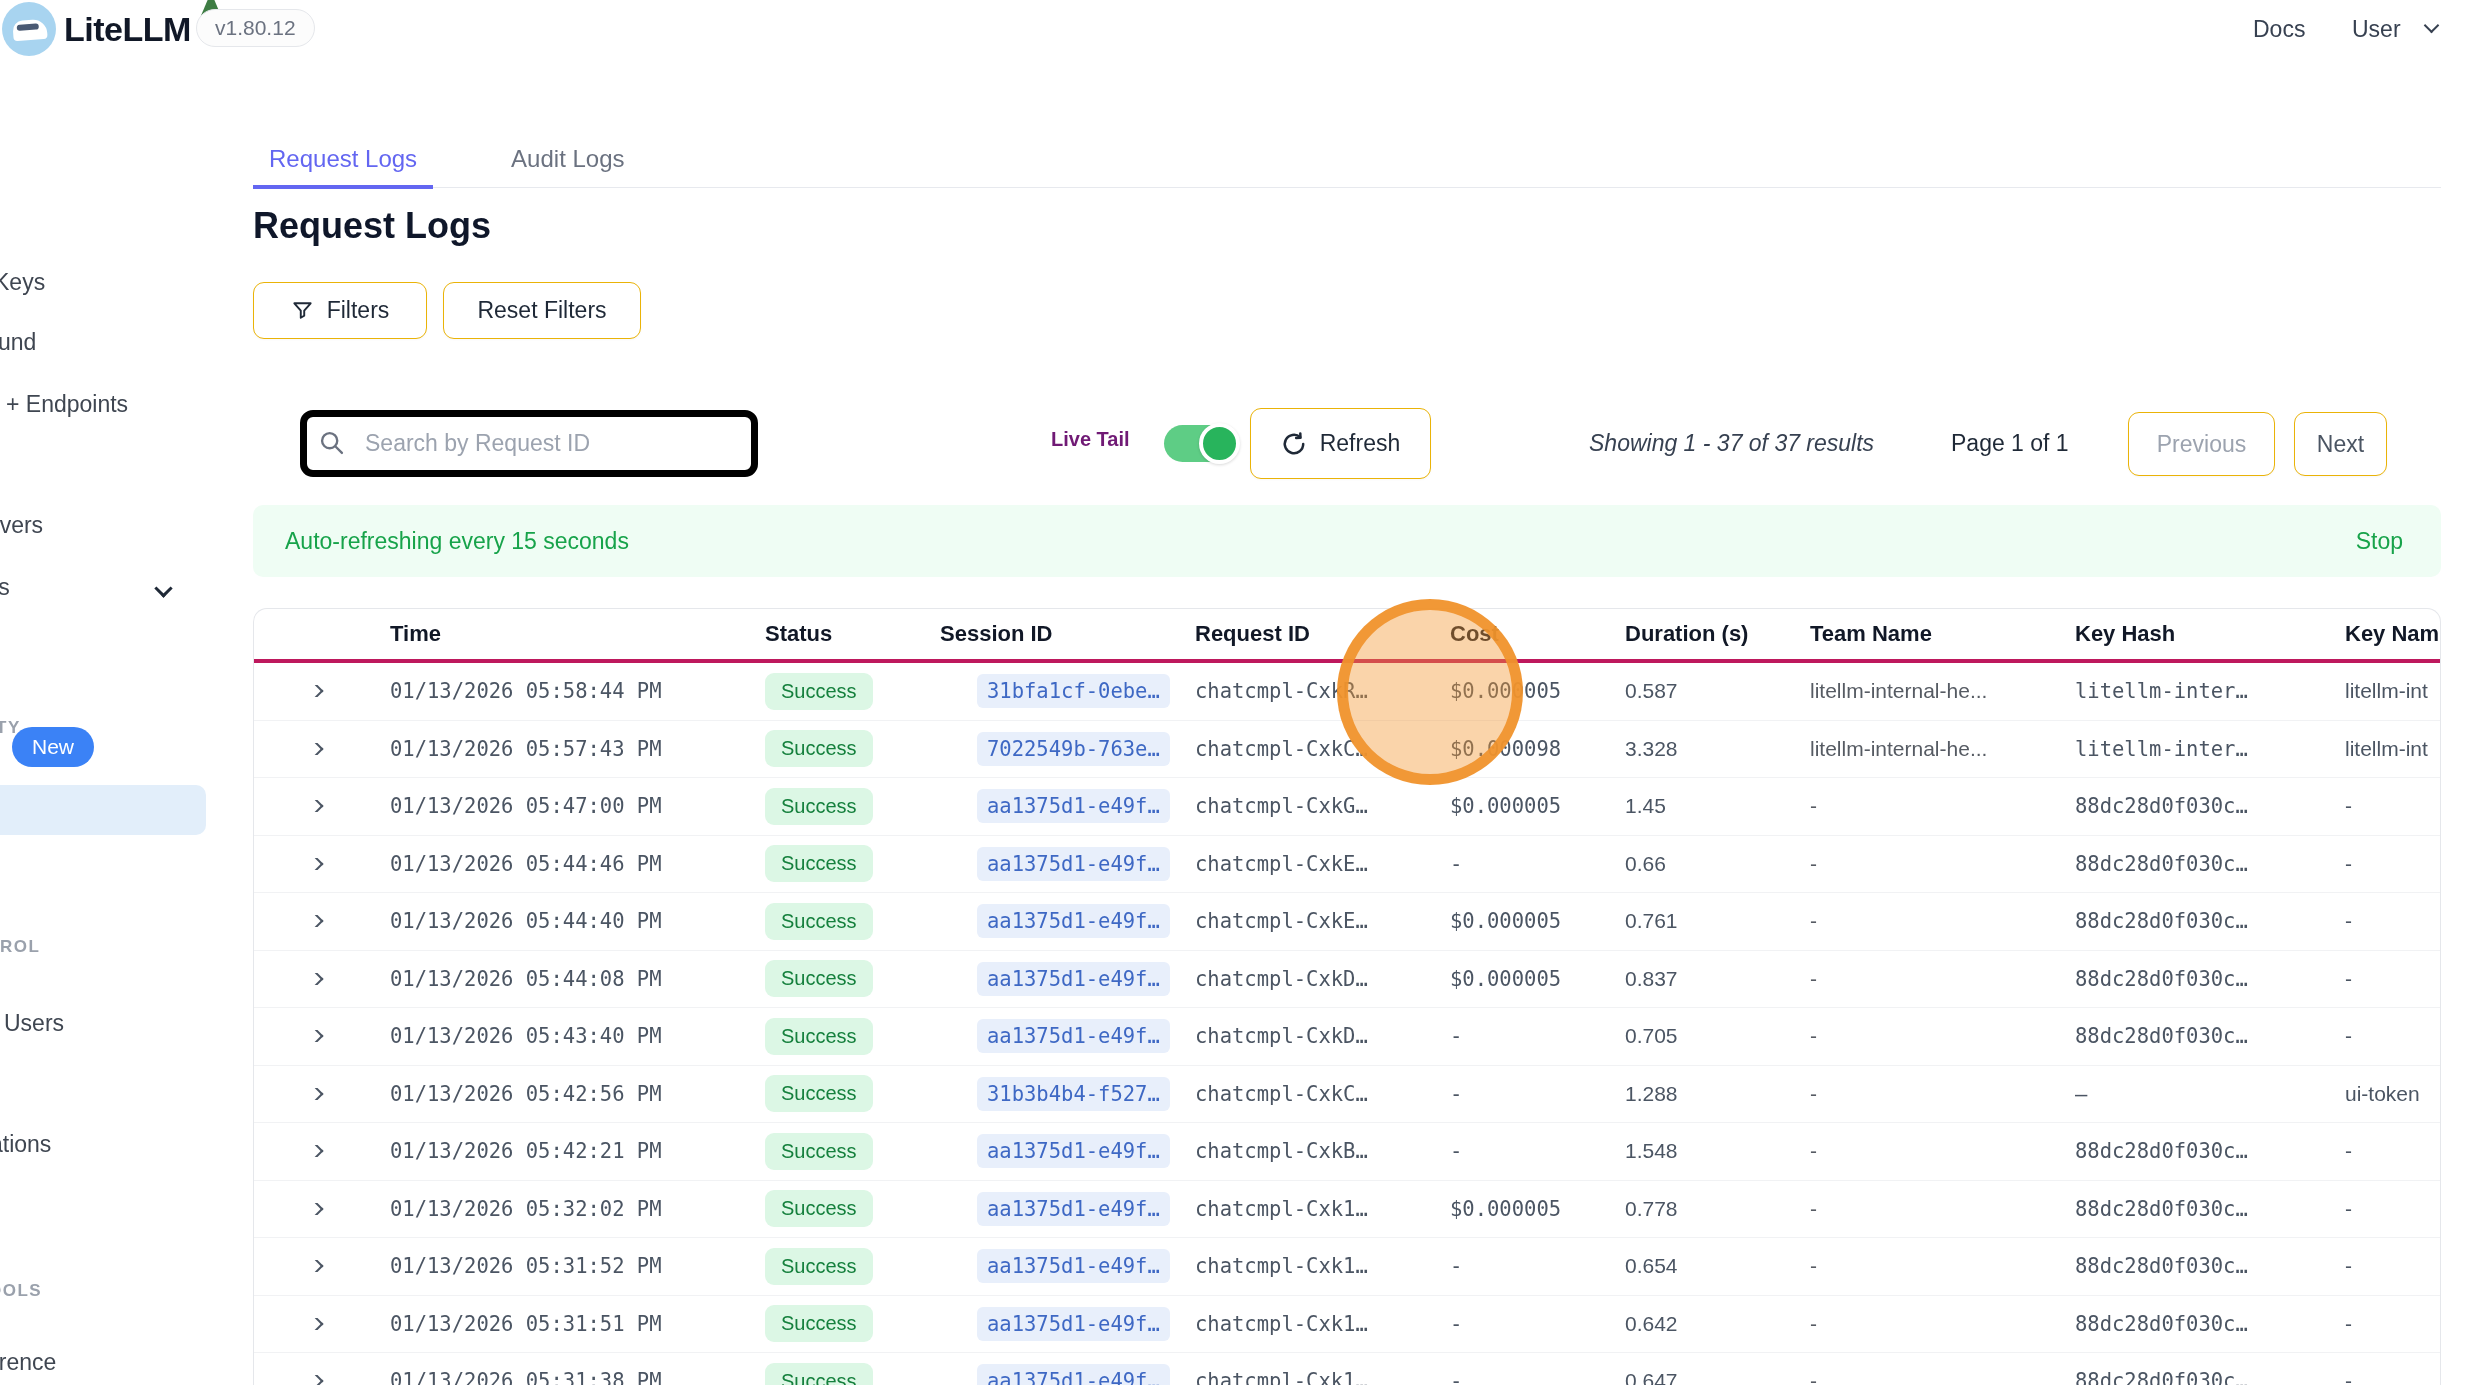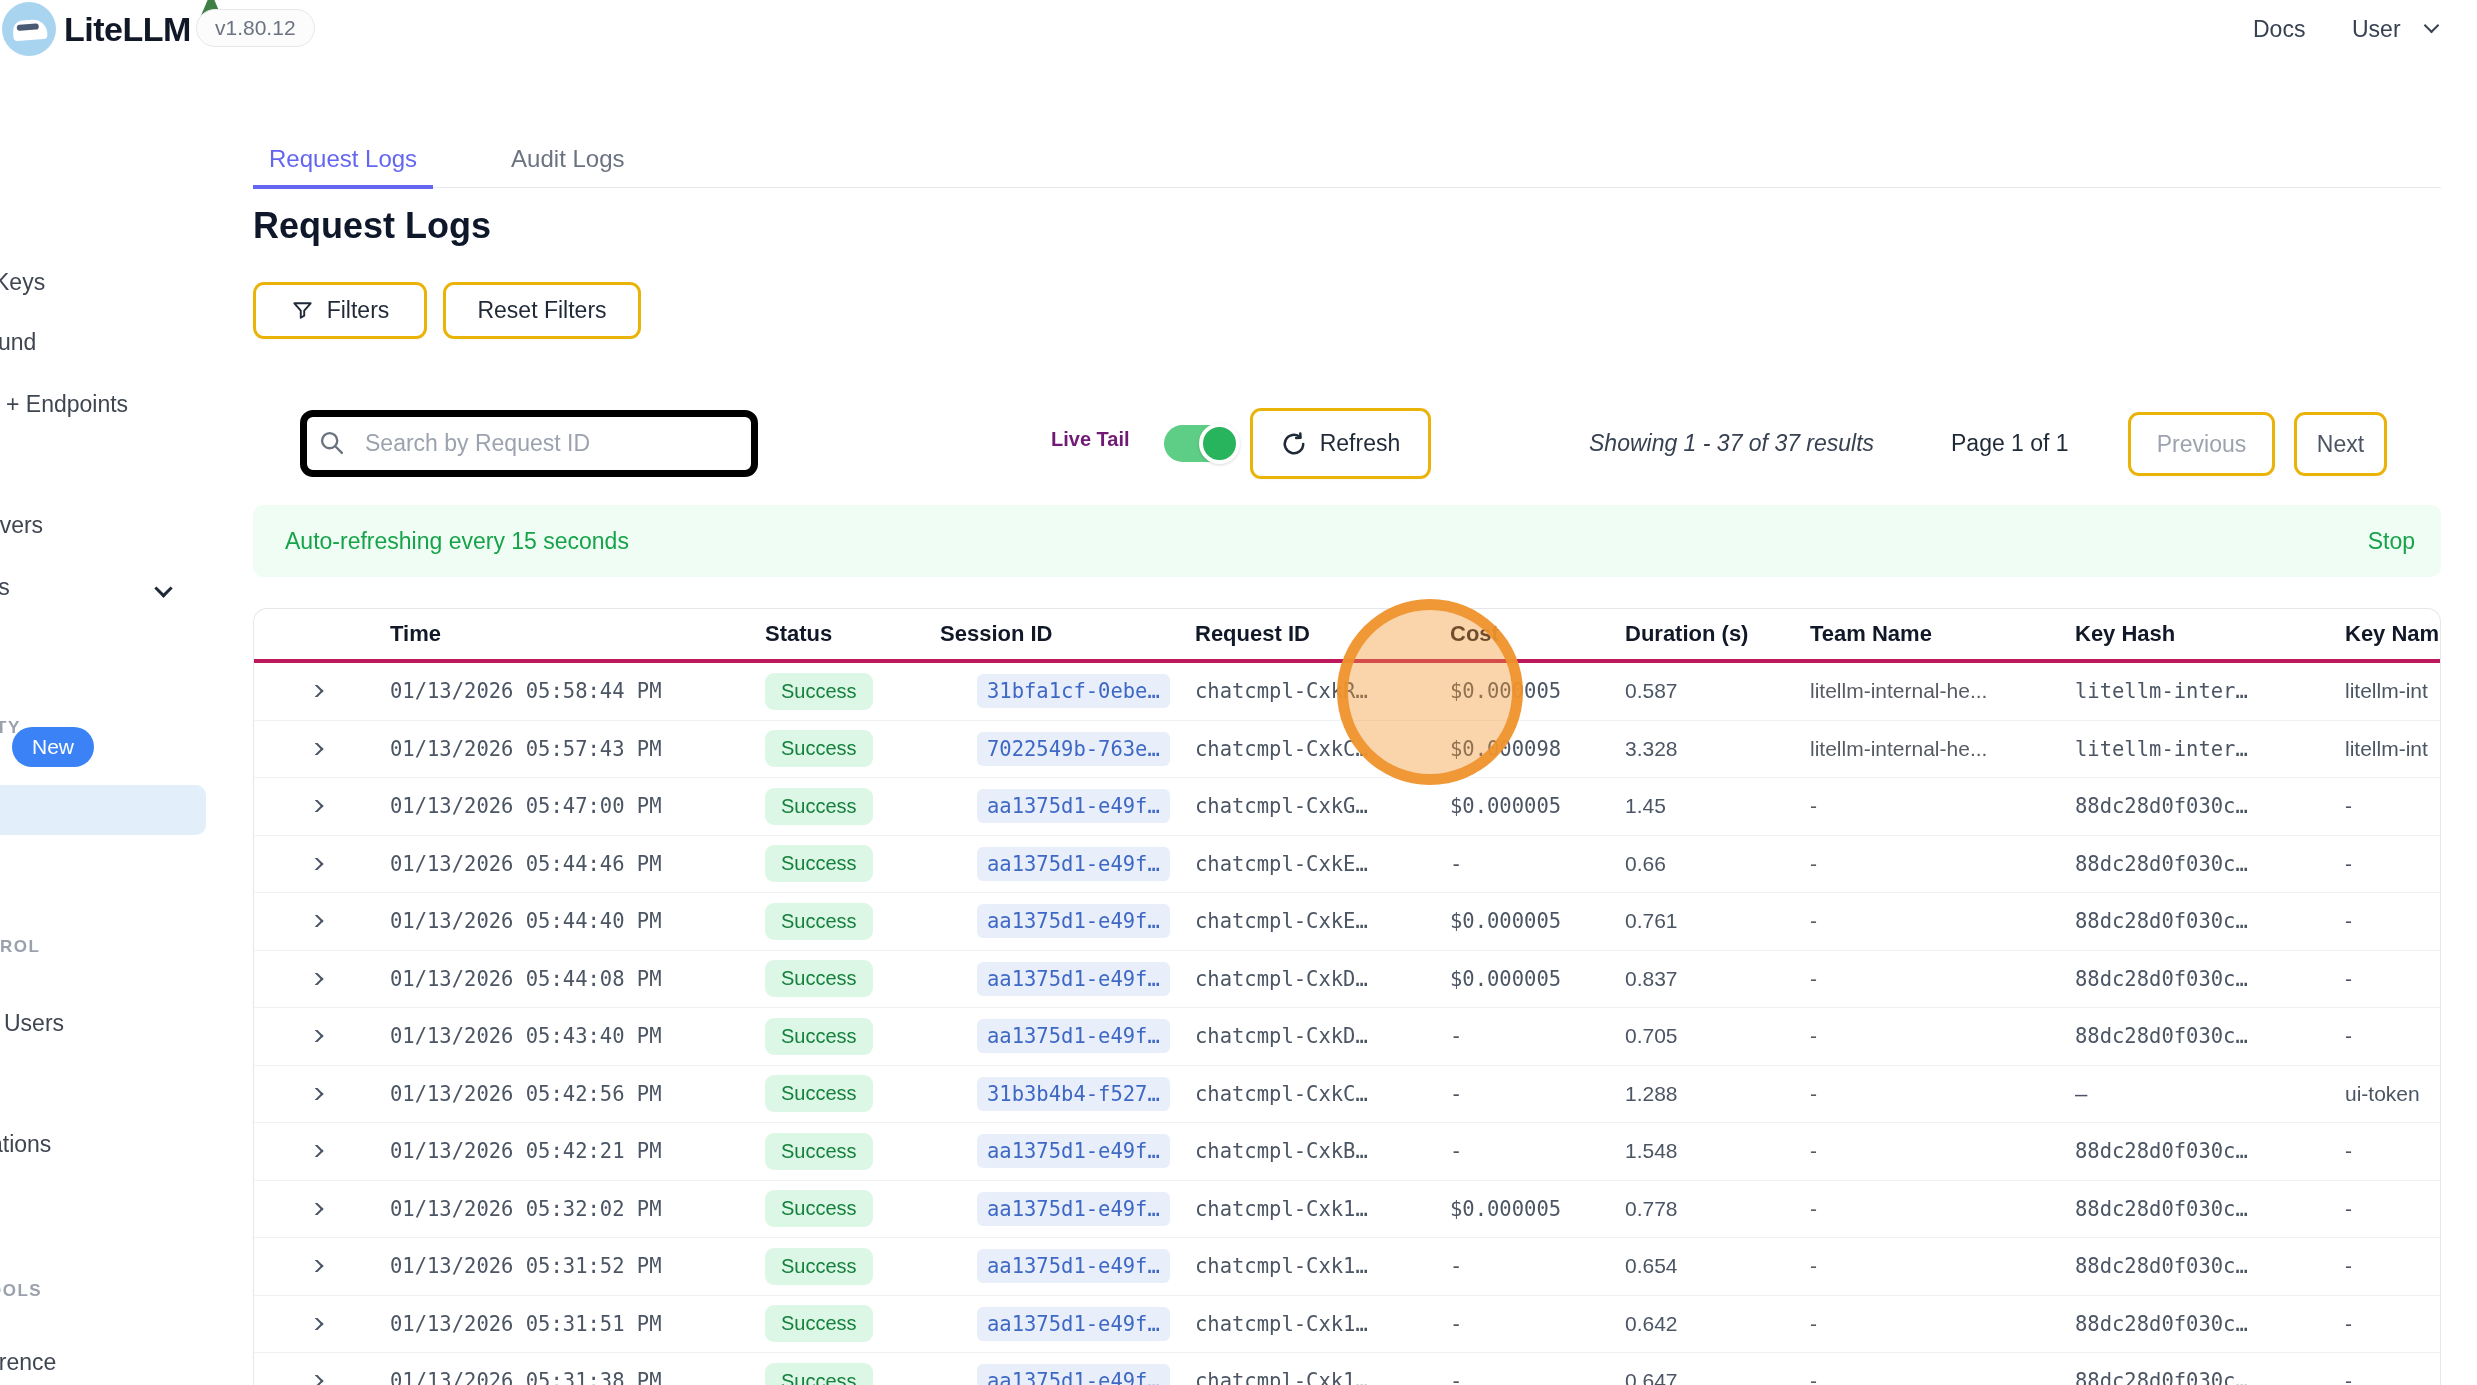--- a/index.html
+++ b/index.html
@@ -43,21 +43,21 @@
 
   
   .tabs { position:absolute; left:253px; top:132px; width:2188px; height:56px;
           border-bottom:1px solid #e7e9ee; display:flex; gap:62px; }
   .tab { padding:0 16px; display:flex; align-items:center; font-size:24px; color:#6b7280;
          cursor:pointer; border-bottom:4px solid transparent; margin-bottom:-2px; }
   .tab.active { color:#6366f1; border-bottom-color:#6366f1; font-weight:500; }
   .page-title { position:absolute; left:253px; top:205px; font-size:36px; font-weight:800; color:#0f172a; }
 
   .btn { display:flex; align-items:center; justify-content:center; gap:13px; background:#fff;
-         border:3px solid #eab308; border-radius:11px; font-size:23px; color:#1f2937; cursor:pointer;
+         border:1px solid #eab308; border-radius:11px; font-size:23px; color:#1f2937; cursor:pointer;
          box-shadow:0 1px 2px rgba(0,0,0,0.03); font-family:"Liberation Sans", sans-serif; }
   .btn-filters  { position:absolute; left:253px; top:282px; width:174px; height:57px; }
   .btn-reset    { position:absolute; left:443px; top:282px; width:198px; height:57px; }
 
   .search-wrap { position:absolute; left:300px; top:410px; width:458px; height:67px; }
   .search-wrap input { width:100%; height:100%; border:7px solid #000000; border-radius:13px;
          padding:0 18px 0 58px; font-size:23px; color:#374151; outline:none;
          font-family:"Liberation Sans", sans-serif; }
   .search-wrap input::placeholder { color:#9ca3af; }
   .search-icon { position:absolute; left:18px; top:19px; }
@@ -71,21 +71,21 @@
   .btn-refresh { position:absolute; left:1250px; top:408px; width:181px; height:71px; }
 
   .results-summary { position:absolute; left:1589px; top:430px; font-size:23px; color:#374151;font-style:italic; }
   .page-info { position:absolute; left:1951px; top:430px; font-size:23px; font-weight:500; color:#1f2937; }
   .btn-prev { position:absolute; left:2128px; top:412px; width:147px; height:64px; color:#9ca3af; }
   .btn-next { position:absolute; left:2294px; top:412px; width:93px; height:64px; color:#4b5563; }
 
   .banner { position:absolute; left:253px; top:505px; width:2188px; height:72px; background:#effdf4;
             border-radius:10px; display:flex; align-items:center; }
   .banner-text { margin-left:32px; font-size:23px; color:#17a34a; }
-  .banner-stop { margin-left:auto; margin-right:26px; font-size:23px; color:#17a34a; cursor:pointer; text-decoration:none;text-align:center; }
+  .banner-stop { margin-left:auto; margin-right:38px; font-size:23px; color:#17a34a; cursor:pointer; text-decoration:none;text-align:center; }
 
   
   .card { position:absolute; left:253px; top:608px; width:2188px; height:777px; background:#fff;
           border:1px solid #e5e7eb; border-bottom:none; border-radius:14px 14px 0 0; overflow:hidden; }
   .thead, .trow { display:grid;
           grid-template-columns:122px 375px 175px 255px 255px 175px 185px 265px 260px 1fr;
           align-items:center; }
   .thead { height:54px; border-bottom:4px solid #be185d; font-size:22px; font-weight:700; color:#111827; }
   .thead > div { padding-left:14px; white-space:nowrap; overflow:hidden; }
   .thead .h-name { padding-left:24px; }

